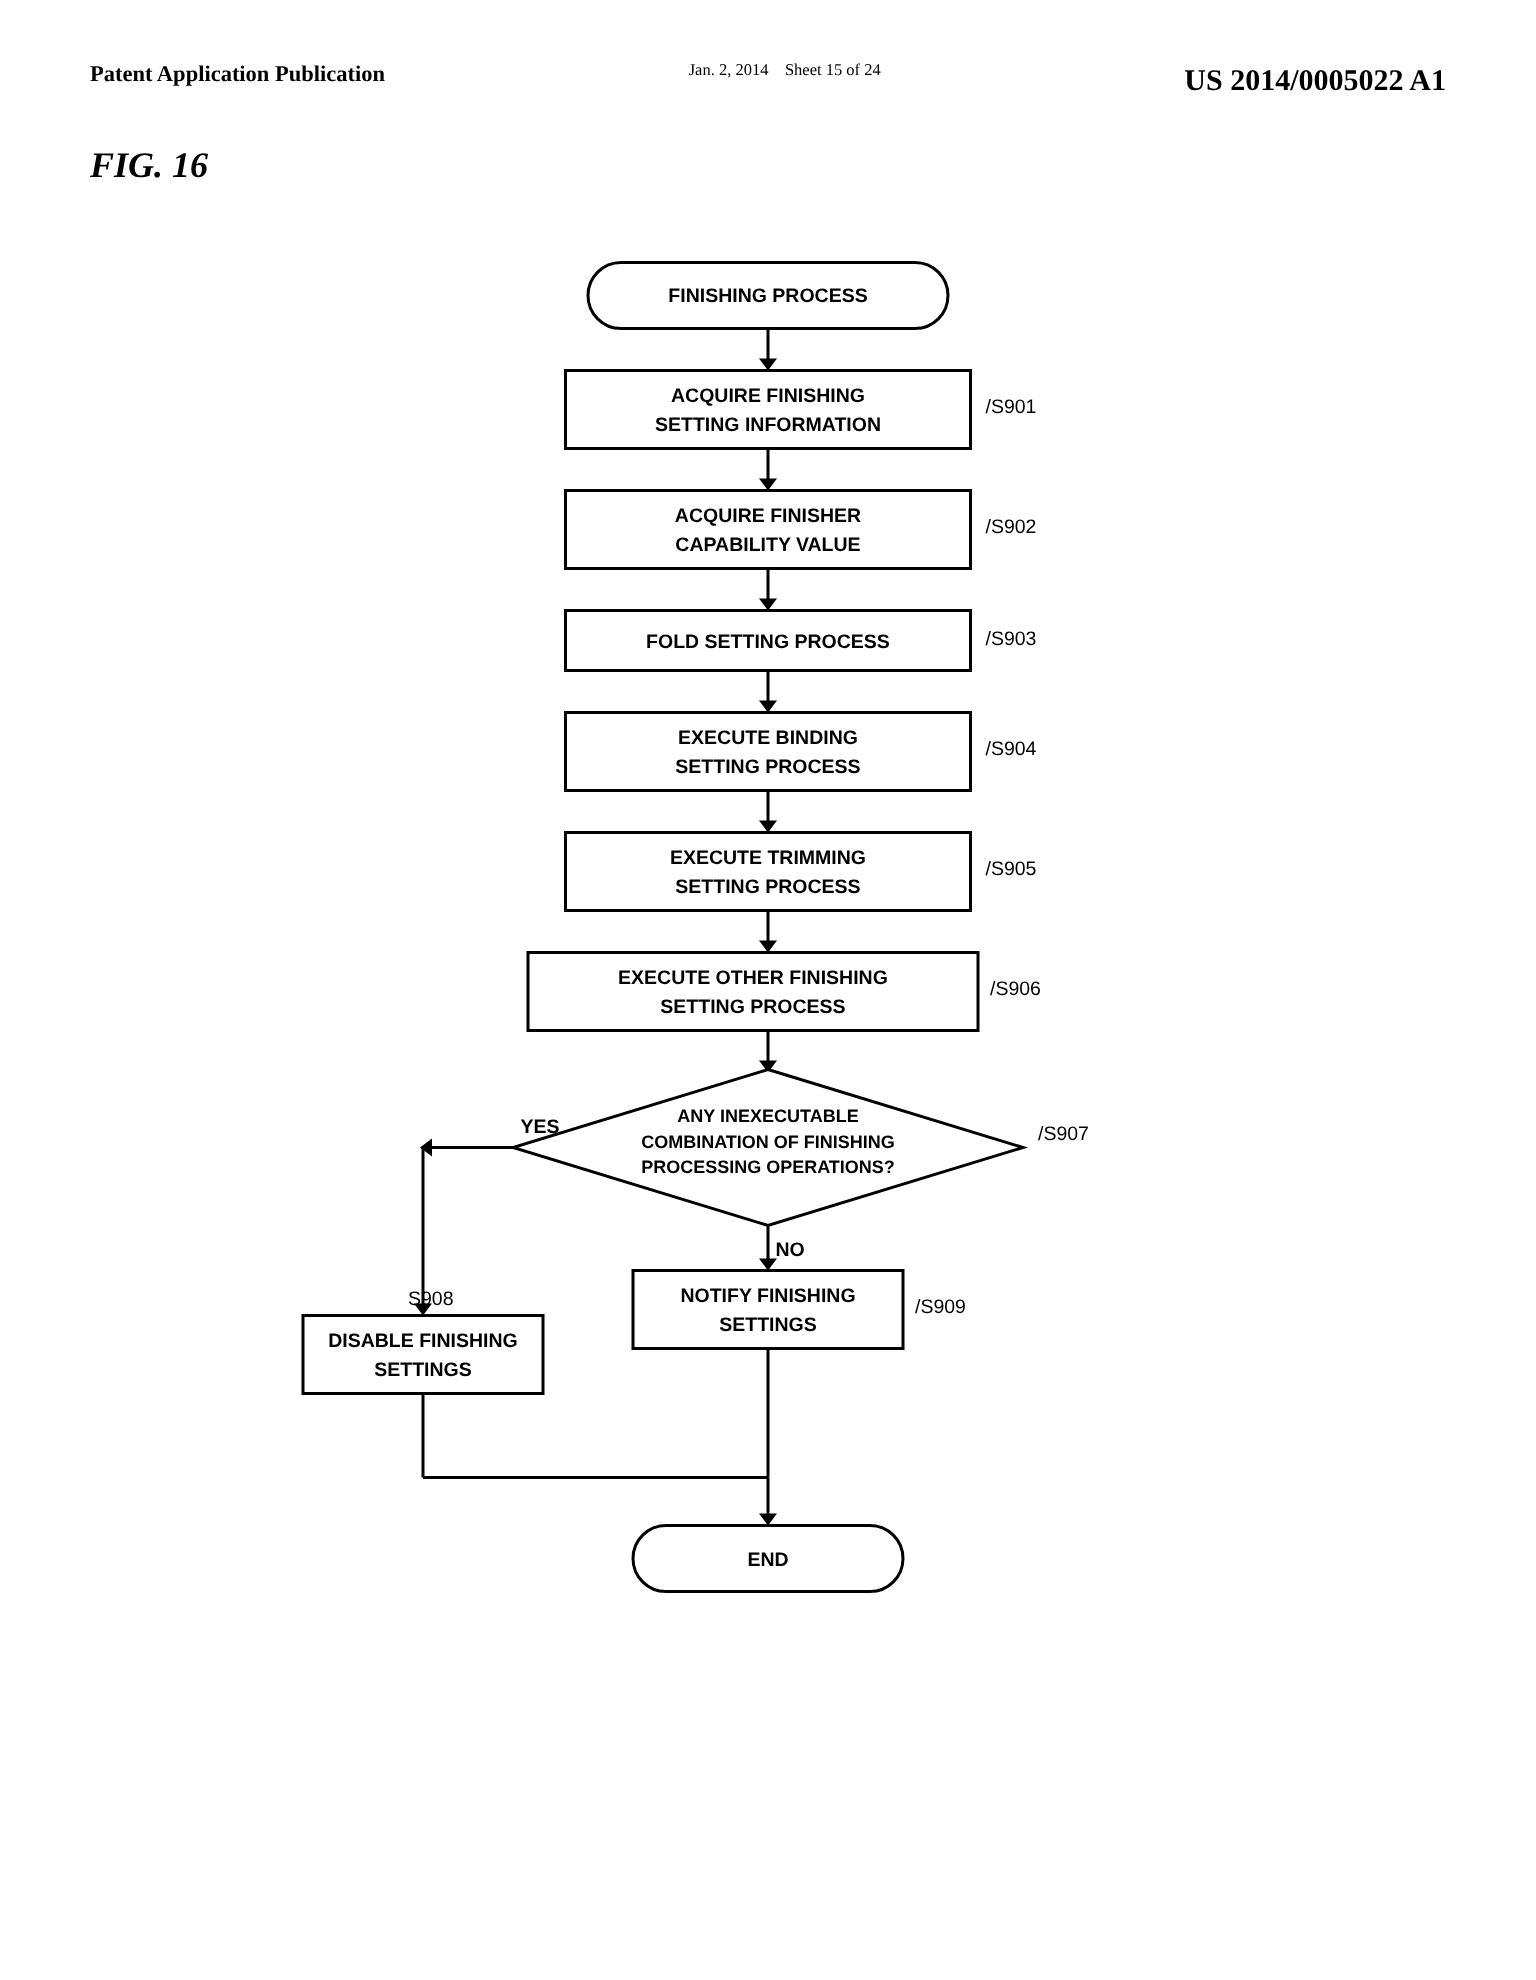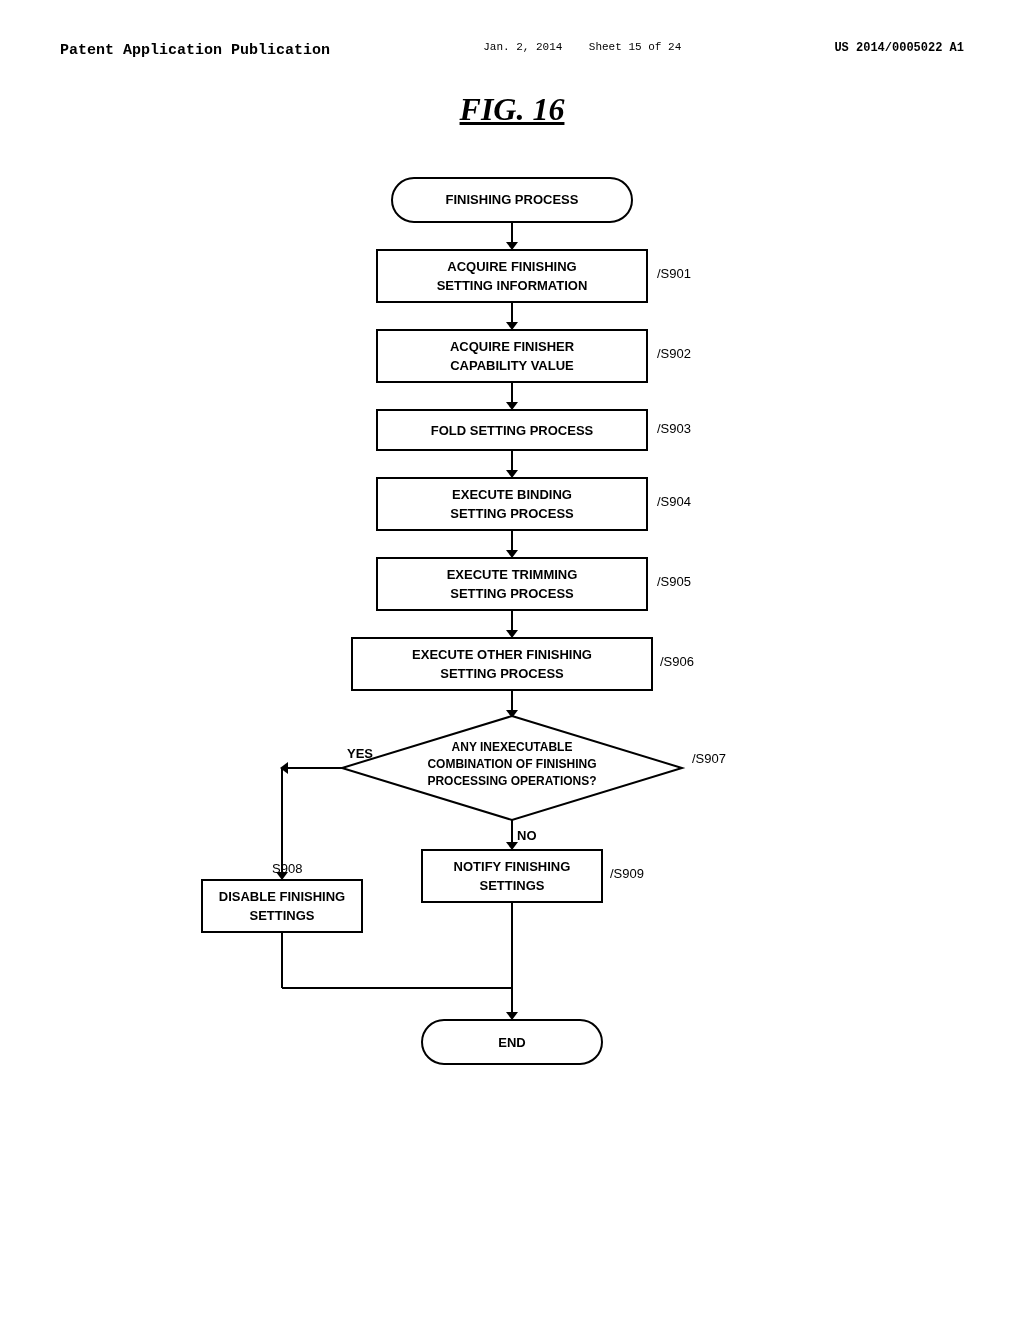--- a/index.html
+++ b/index.html
@@ -15,45 +15,42 @@
       height: 1320px;
       position: relative;
       padding: 40px 60px;
     }
     .header {
       display: flex;
       justify-content: space-between;
       align-items: flex-start;
       border-bottom: none;
       margin-bottom: 30px;
-      font-family: Liberation Mono, monospace;
     }
     .header-left {
       font-size: 15px;
       font-weight: bold;
       line-height: 1.4;
     }
     .header-center {
       font-size: 11px;
       text-align: center;
       line-height: 1.4;
     }
     .header-right {
-      font-size: 12px;
+      font-size: 20px;
       font-weight: bold;
       text-align: left;
       line-height: 1.4;
     }
     .figure-title {
-      text-align: center;
-      font-size: 32px;
+      font-size: 24px;
       font-weight: bold;
       font-style: italic;
       margin: 20px 0 40px 0;
-      text-decoration: underline;
     }
     .svg-flowchart {
       display: block;
       margin: 0 auto;
     }
   </style>
 </head>
 <body>
 
 <div class="page">

